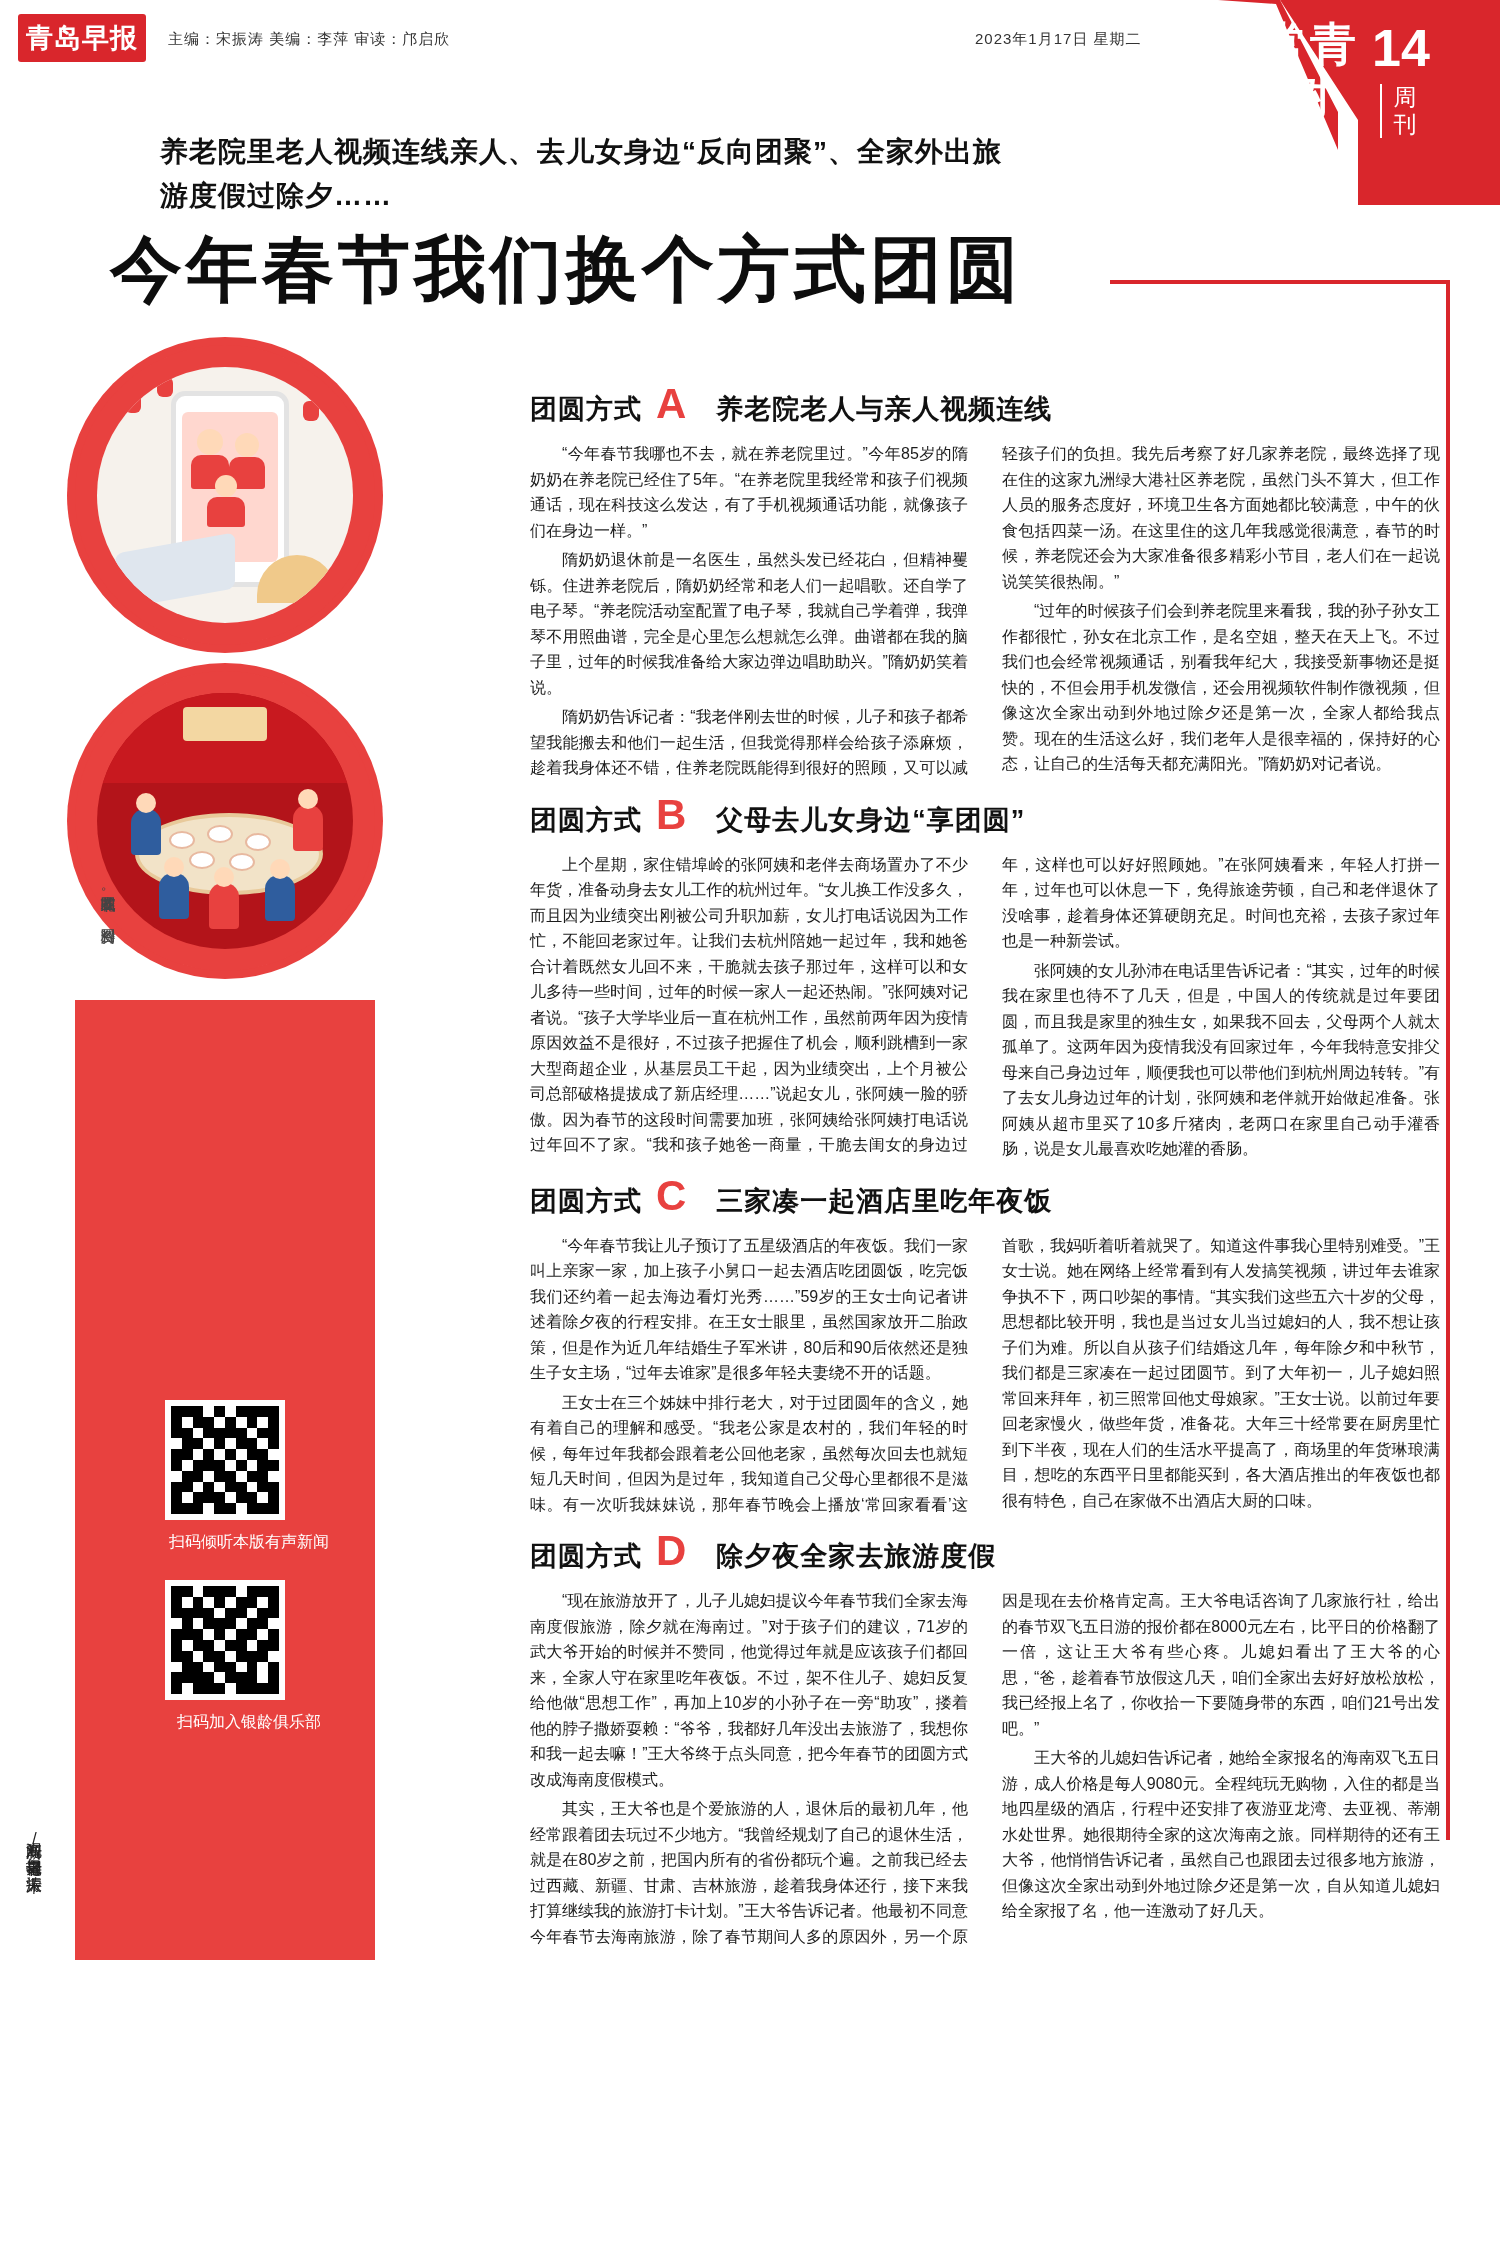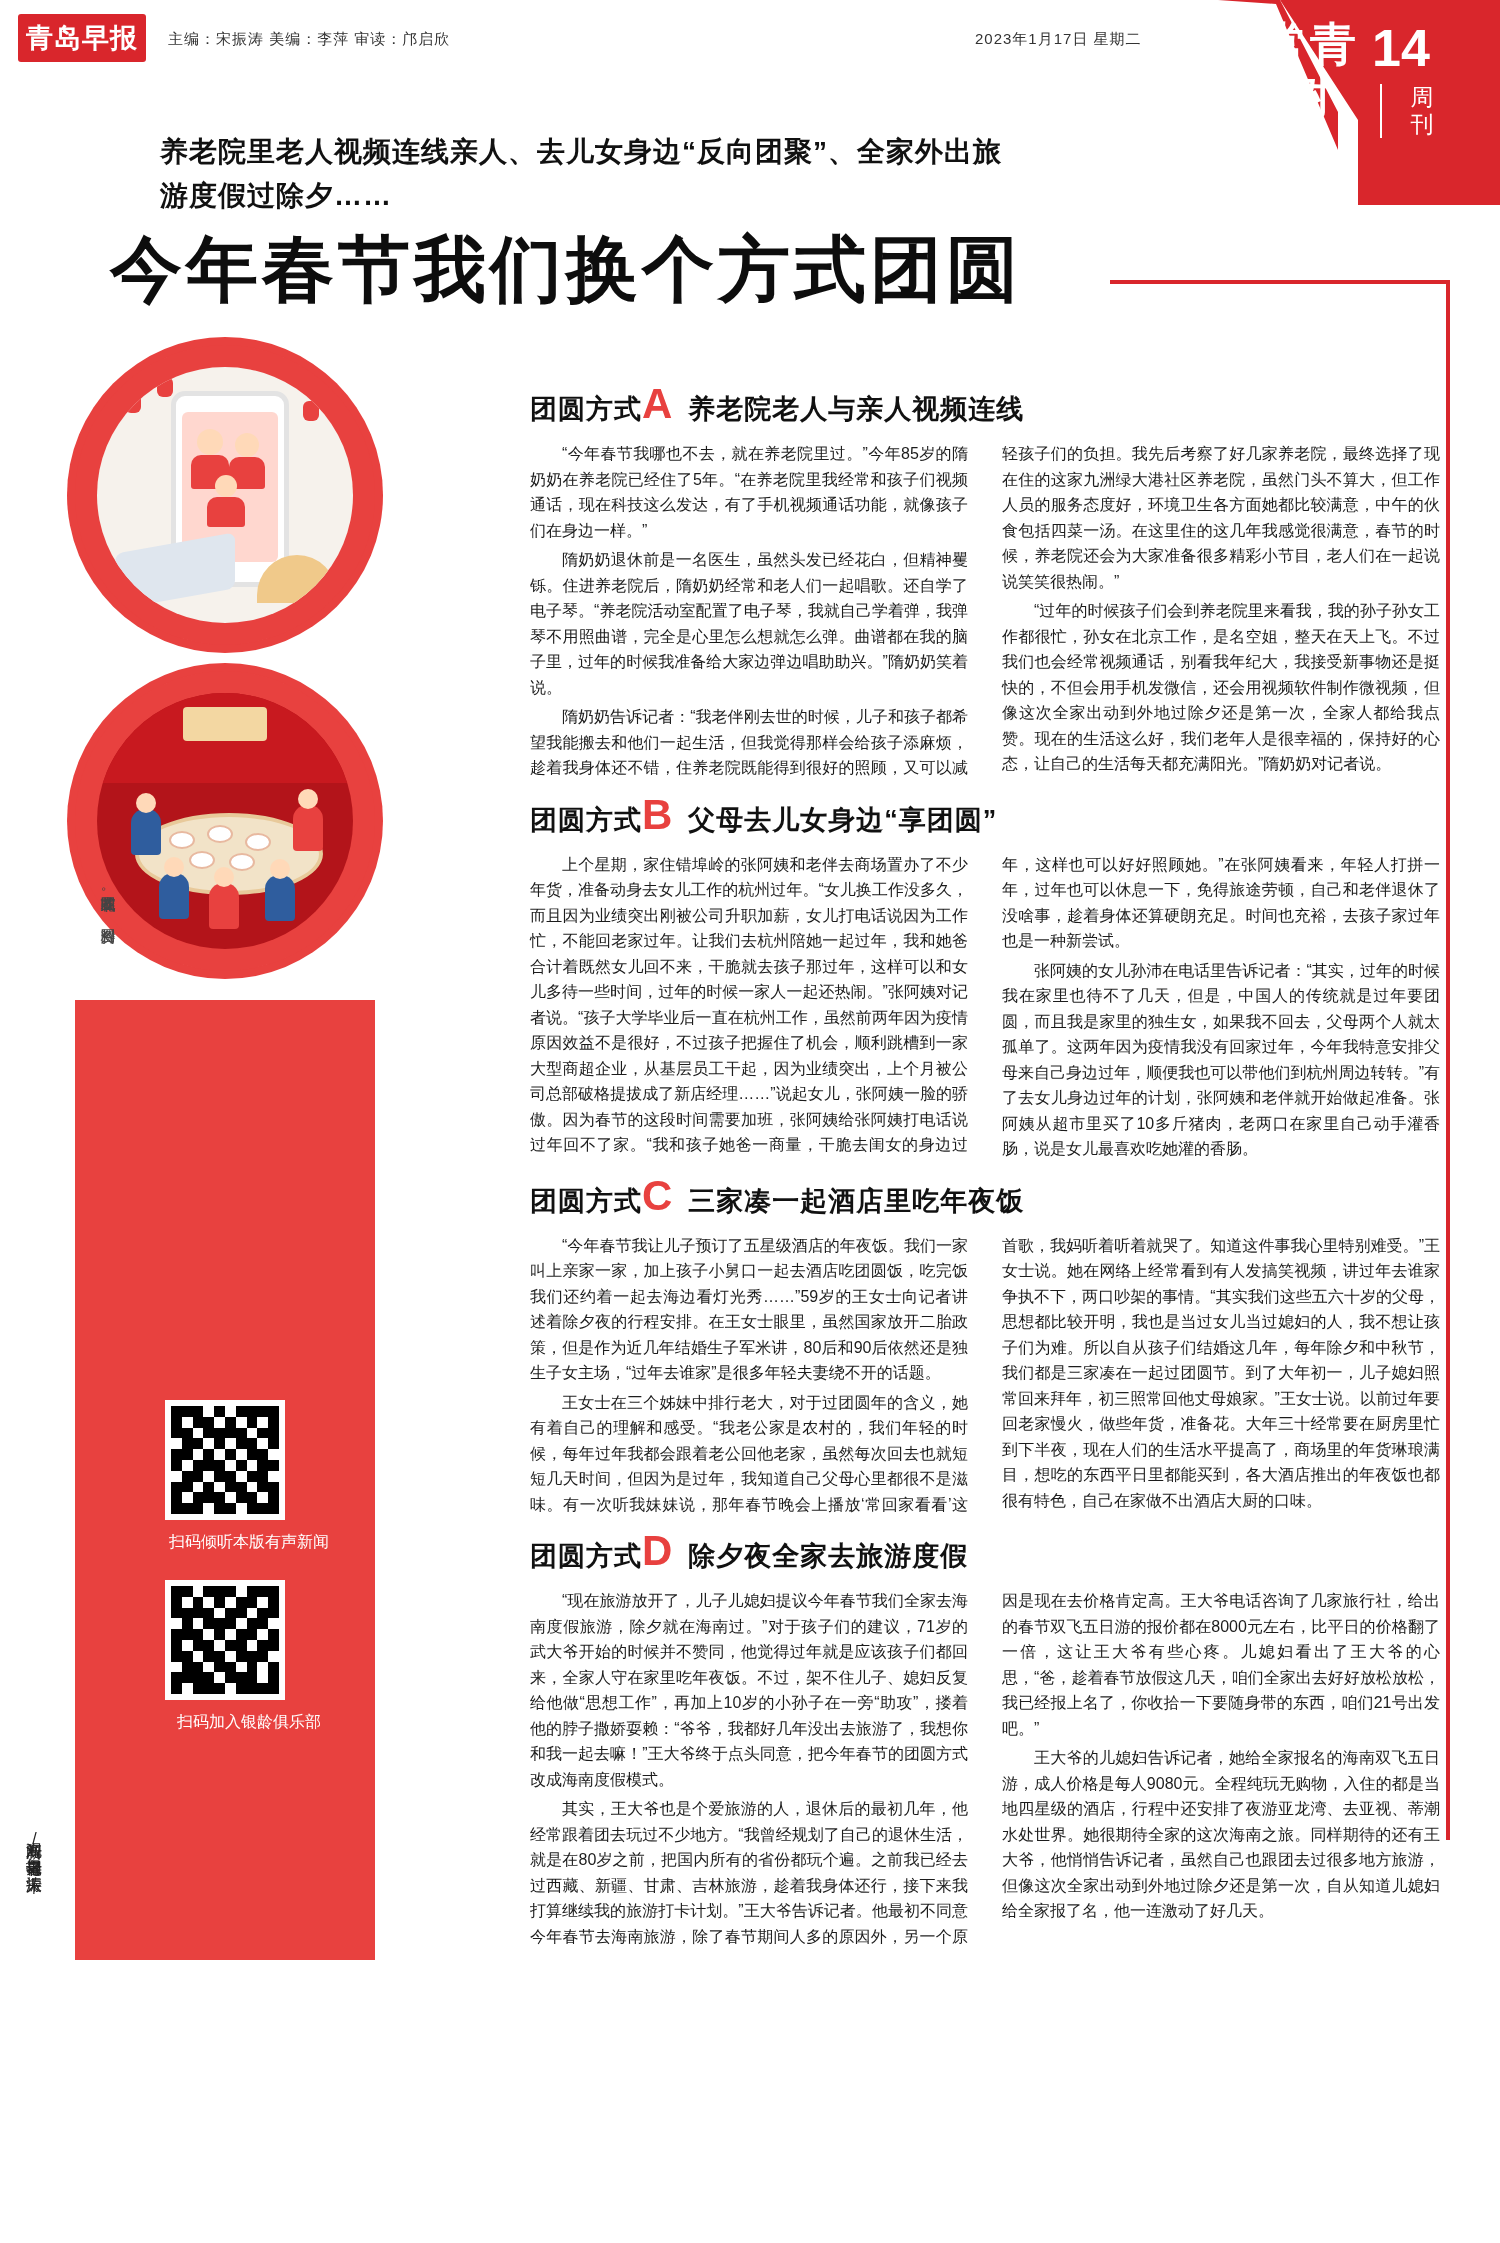--- a/index.html
+++ b/index.html
@@ -48,21 +48,21 @@
   }
   .flag-num{
     position:absolute;left:1372px;top:18px;
     color:#fff;font-weight:bold;font-size:52px;
     font-family:"Liberation Sans","DejaVu Sans",sans-serif;
   }
   .flag-sub{
     position:absolute;left:1380px;top:84px;width:40px;
     color:#fff;font-size:23px;line-height:27px;text-align:center;
     font-family:"Liberation Sans","DejaVu Sans",sans-serif;
-    border-left:2px solid #fff;padding-left:20px;
+    border-left:2px solid #fff;padding-left:3px;
   }
 
   
   .kicker{
     position:absolute;left:160px;top:130px;width:860px;
     font-size:28px;line-height:44px;font-weight:bold;color:#111;
     font-family:"Liberation Sans","DejaVu Sans",sans-serif;
     letter-spacing:1px;
   }
   .headline{
@@ -140,21 +140,21 @@
   .qr i{background:#000;}
   .qr i.off{background:#fff;}
   .qr-cap{
     position:absolute;width:348px;text-align:center;color:#fff;font-size:16px;
     font-family:Liberation Sans, sans-serif;
   }
 
   
   .content{position:absolute;left:530px;top:386px;width:910px;}
   .sec{margin-bottom:16px;}
-  .sec-head{display:flex;align-items:baseline;margin-bottom:14px;}
+  .sec-head{display:flex;align-items:baseline;gap:14px;margin-bottom:14px;}
   .sec-label{
     font-size:27px;font-weight:bold;color:#111;letter-spacing:1px;
     font-family:"Liberation Sans","DejaVu Sans",sans-serif;
   }
   .sec-letter{
     font-size:42px;font-weight:bold;color:#e8413f;line-height:36px;
     font-family:"Liberation Sans","DejaVu Sans",sans-serif;
   }
   .sec-title{
     font-size:27px;font-weight:bold;color:#111;letter-spacing:1px;margin-left:16px;

